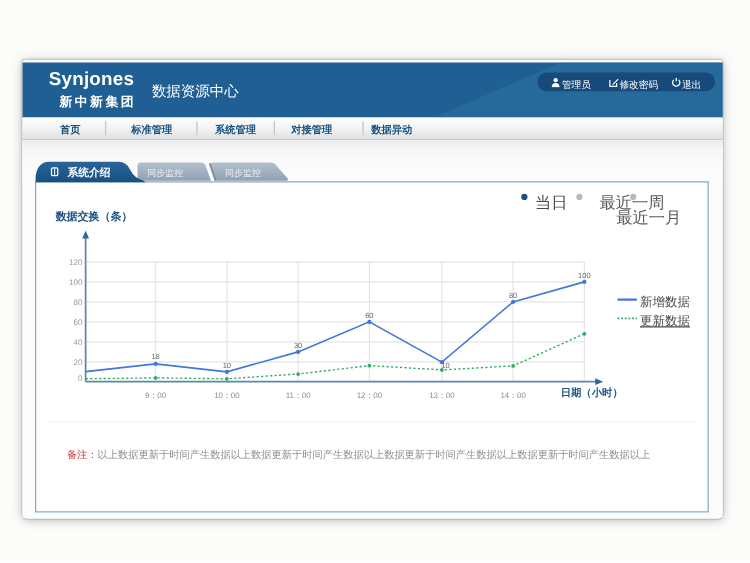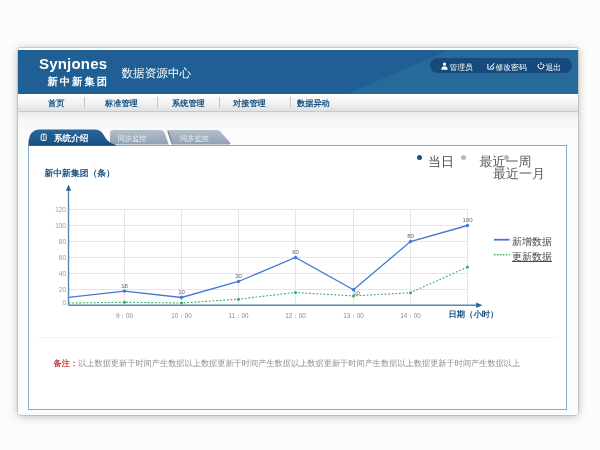--- a/index.html
+++ b/index.html
@@ -28,21 +28,21 @@
   #strip{position:absolute;left:0;top:64px;width:560px;height:302px;background:#fbfcfc;}
   #band{position:absolute;left:0;top:0;width:560px;height:33px;background:linear-gradient(180deg,#e8eaed 0%,#f5f6f7 22%,#fbfbfc 60%,#fbfcfc 100%);}
   
   #panel{position:absolute;left:10px;top:32.5px;width:537px;height:263px;background:#fff;border:1px solid #86abc6;}
   
   #tabs{position:absolute;left:9px;top:15px;}
   
   .dot{position:absolute;width:5px;height:5px;border-radius:50%;}
   .lgt{position:absolute;font-size:13px;color:#5a5a5a;top:7.5px;}
   #note{position:absolute;left:24.5px;top:212px;font-size:8.2px;color:#909090;white-space:nowrap;}
-  #note b{color:#d03c3c;font-weight:bold;}
+  #note b{color:#d03c3c;font-weight:normal;}
   #yttl{position:absolute;left:15.5px;top:22.5px;font-size:8.8px;font-weight:bold;color:#1c5180;letter-spacing:0;}
   #xttl{position:absolute;left:419.5px;top:163.5px;font-size:8.3px;font-weight:bold;color:#1c5180;text-align:center;}
   .leg2{position:absolute;font-size:10px;color:#4a4a4a;left:465px;margin-left:18px;}
 </style>
 </head>
 <body>
 <div id="win">
   <div id="hdr">
     <div class="band"></div>
     <div id="logo1">Synjones</div>
@@ -80,21 +80,21 @@
   <div id="strip">
     <div id="band"></div>
     <div id="panel">
 
       <div class="dot" style="left:388px;top:9px;background:#1d4f7c;"></div>
       <div class="lgt" style="left:399px;color:#4a4a4a;">当日</div>
       <div class="dot" style="left:431.5px;top:9px;background:#b8bbbd;"></div>
       <div class="lgt" style="left:440.5px;padding-left:10px;">最近一周</div>
       <div class="dot" style="left:474.5px;top:9px;background:#b8bbbd;"></div>
       <div class="lgt" style="left:464px;margin-top:12px;">最近一月</div>
-      <div id="yttl">新中新集团（条）</div>
+      <div id="yttl">数据交换（条）</div>
 
       <svg class="abs" style="left:0;top:0;" width="537" height="200" viewBox="0 0 537 200">
         <g stroke="#e5e5e5" stroke-width="1">
           <line x1="39.5" y1="63.5" x2="439" y2="63.5"></line>
           <line x1="39.5" y1="79.5" x2="439" y2="79.5"></line>
           <line x1="39.5" y1="95.5" x2="439" y2="95.5"></line>
           <line x1="39.5" y1="111.5" x2="439" y2="111.5"></line>
           <line x1="39.5" y1="127.5" x2="439" y2="127.5"></line>
           <line x1="39.5" y1="143.5" x2="439" y2="143.5"></line>
           <line x1="95.5" y1="63.5" x2="95.5" y2="159"></line>

